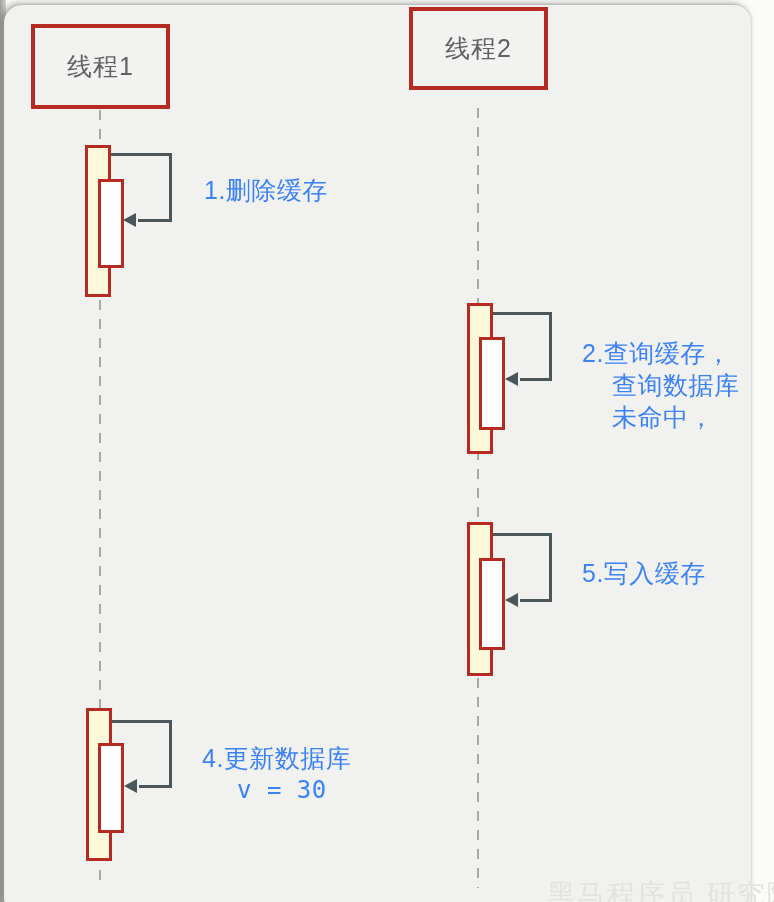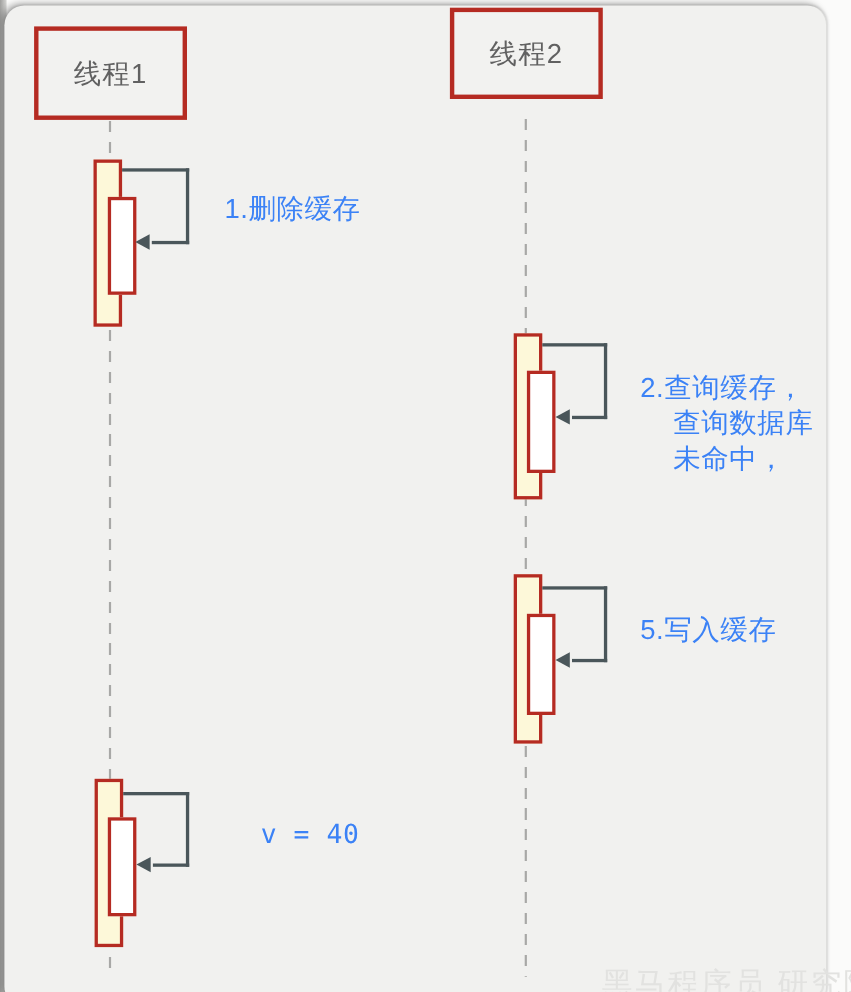--- a/index.html
+++ b/index.html
@@ -140,17 +140,18 @@
   <div class="msg m3">
     <span>5.写入缓存</span>
   </div>
 
   <div class="act-outer a4o"></div>
   <div class="act-inner a4i"></div>
   <div class="loop lp4">
     <span class="arrowhead"></span>
   </div>
   <div class="msg m4">
-    <span class="mono">v = 40</span>
+    <span>4.更新数据库</span>
+    <span class="mono">v = 30</span>
   </div>
 
   <div class="watermark">黑马程序员 研究院</div>
 </div>
 
 </body></html>

